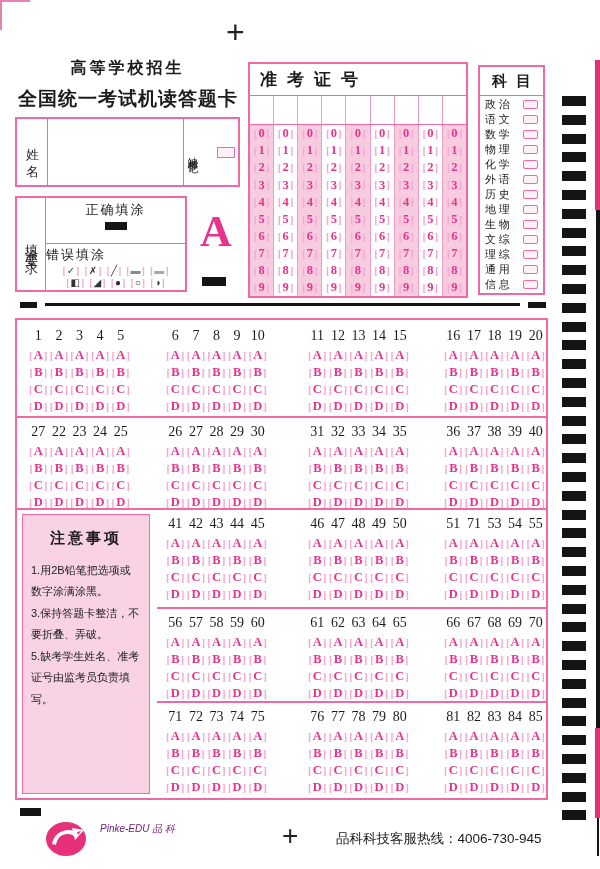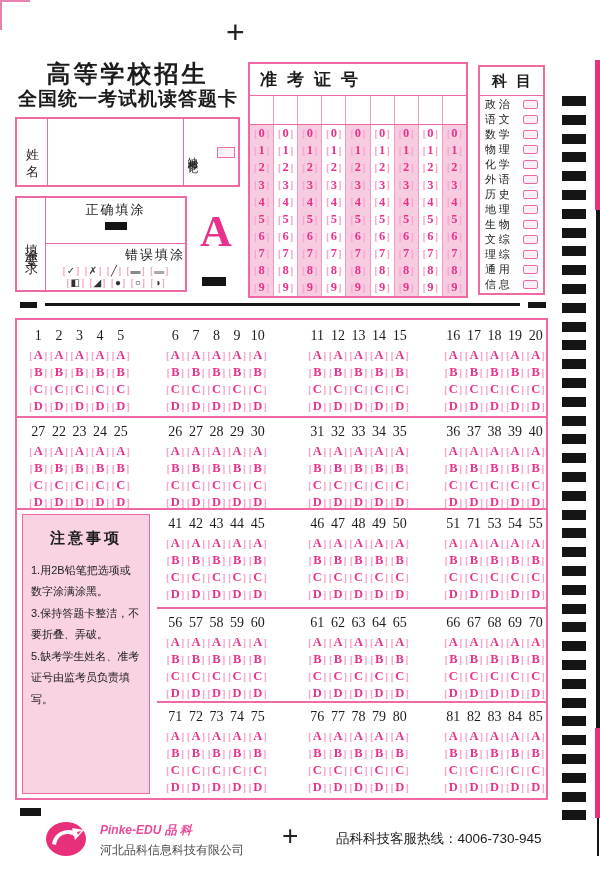--- a/index.html
+++ b/index.html
@@ -15,21 +15,21 @@
   .edge-pink1{left:595px;top:60px;width:5px;height:150px;background:#e8307a;}
   .edge-black1{left:596px;top:210px;width:4px;height:518px;background:#141414;}
   .edge-pink2{left:595px;top:728px;width:5px;height:90px;background:#e8307a;}
   .edge-black2{left:597px;top:818px;width:2px;height:38px;background:#141414;}
 
   
   #tmarks{left:562px;top:96px;width:24px;height:726px;}
   .tmark{position:absolute;left:0;width:24px;height:10px;background:#141414;}
 
   
-  #title1{left:15px;top:58px;width:225px;text-align:center;font-size:24px;font-weight:bold;letter-spacing:3px;}
+  #title1{left:15px;top:58px;width:225px;text-align:center;font-size:16px;font-weight:bold;letter-spacing:3px;}
   #title2{left:4px;top:86px;width:248px;text-align:center;font-size:19px;font-weight:bold;letter-spacing:1px;}
 
   .pinkbox{border:2px solid #ef6aa4;box-sizing:border-box;background:#fff;}
   .vtext{writing-mode:vertical-rl;text-orientation:upright;}
 
   
   #name-box{left:15px;top:117px;width:225px;height:70px;display:flex;}
   #name-label{width:30px;border-right:1.5px solid #ef6aa4;display:flex;align-items:center;justify-content:center;
               font-size:13px;letter-spacing:16px;padding-top:4px;}
   #name-input{flex:1;}
@@ -38,21 +38,21 @@
   #absent-mark-box{width:16px;height:9px;border:1.5px solid #ef6aa4;background:#fdf2f7;}
 
   
   #fill-box{left:15px;top:196px;width:172px;height:96px;display:flex;}
   #fill-label{width:28px;border-right:1.5px solid #ef6aa4;display:flex;align-items:center;justify-content:center;
               font-size:13px;letter-spacing:6px;padding-top:2px;}
   #fill-right{flex:1;display:flex;flex-direction:column;}
   #fill-correct{height:42px;border-bottom:1.5px solid #ef6aa4;text-align:center;padding-top:3px;}
   .fill-cap{font-size:13px;letter-spacing:2px;}
   #correct-bar{width:22px;height:8px;background:#141414;margin:3px auto 0;}
-  #fill-wrong{flex:1;text-align:right;padding-top:2px;}
+  #fill-wrong{flex:1;text-align:left;padding-top:2px;}
   .wm-row{display:flex;justify-content:center;gap:3px;margin-top:1px;}
   .wm{display:inline-flex;align-items:center;font-size:10px;line-height:11px;}
   .wm .glyph{font-size:10px;}
   .wm.dark .glyph{color:#333;}
   .wm.gray .glyph{color:#8b8b8b;}
   .wm.lightgray .glyph{color:#a8a8a8;}
   .bk{color:#f6a9ce;font-weight:bold;padding:0 1px;font-family:"Liberation Serif","DejaVu Serif",serif;}
 
   
   #sampleA{left:196px;top:206px;width:40px;text-align:center;font-size:44px;font-weight:bold;color:#e9328c;}
@@ -103,21 +103,21 @@
   .opt-row .bub{flex:1;}
 
   
   #notes-box{position:absolute;left:5px;top:194px;width:128px;height:280px;background:#f9d3e3;
              border:1.5px solid #ef6aa4;box-sizing:border-box;padding:4px 8px;}
   #notes-title{text-align:center;font-size:15px;font-weight:bold;letter-spacing:3px;margin:10px 0 12px;}
   .note-item{font-size:11px;line-height:1.95;color:#1c1c1c;}
 
   
   #footer-logo{left:44px;top:820px;}
-  #footer-brand{left:100px;top:822px;font-size:12px;font-weight:bold;font-style:italic;color:#ec4899;}
+  #footer-brand{left:100px;top:822px;font-size:10px;font-weight:normal;font-style:italic;color:#701a75;}
   #footer-company{left:100px;top:842px;font-size:12px;color:#4a4a4a;}
   #footer-plus{left:282px;top:820px;font-size:28px;font-weight:300;color:#222;}
   #footer-hotline{left:336px;top:830px;font-size:13.5px;color:#1a1a1a;}
   #bottom-dash{left:20px;top:808px;width:21px;height:8px;background:#141414;}
 </style>
 </head>
 <body>
 
 <div class="sheet">
 
@@ -2987,17 +2987,16 @@
   <div class="abs" id="bottom-dash"></div>
   <div class="abs" id="footer-logo">
     <svg width="46" height="38" viewBox="0 0 46 38">
       <ellipse cx="22" cy="19" rx="20" ry="17" fill="#e8307a"></ellipse>
       <path d="M8 24 C10 11 24 7 33 12 L30 16 C23 12 14 14 12 25 Z" fill="#ffffff"></path>
       <path d="M28 8 L40 10 L31 20 Z" fill="#ffffff"></path>
       <path d="M33 12 L37 11 L34 15 Z" fill="#e8307a"></path>
     </svg>
   </div>
   <div class="abs" id="footer-brand">Pinke-EDU 品 科</div>
-  <div class="abs" id="footer-company">河北品科信息科技有限公司</div>
   <div class="abs" id="footer-plus">+</div>
   <div class="abs" id="footer-hotline">品科科技客服热线：4006-730-945</div>
 
 </div>
 
 </body></html>

